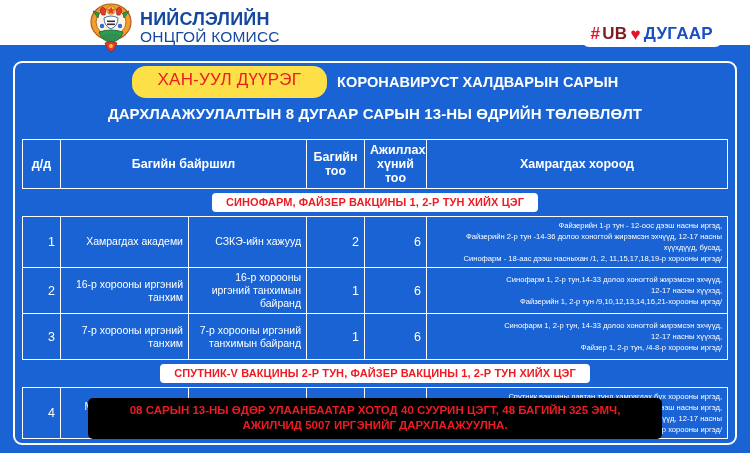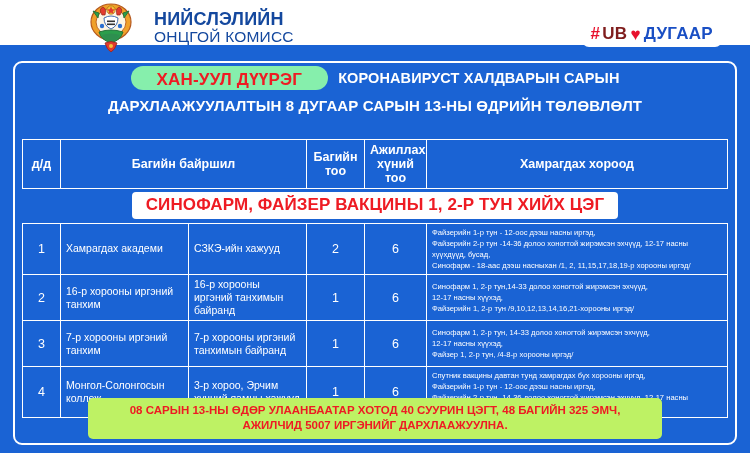--- a/index.html
+++ b/index.html
@@ -30,21 +30,21 @@
     bottom: 0;
     height: 11px;
     background: #1a63d4;
   }
   .logo-block {
     position: absolute;
     left: 88px;
     top: 2px;
     display: flex;
     align-items: center;
-    gap: 20px;
+    gap: 6px;
     z-index: 3;
   }
   .emblem {
     width: 46px;
     height: 52px;
     position: relative;
     flex: none;
   }
   .org-name {
     line-height: 1.05;
@@ -113,26 +113,26 @@
     color: #ffffff;
   }
   .title-row1 {
     display: flex;
     align-items: center;
     justify-content: center;
     gap: 10px;
     margin-bottom: 7px;
   }
   .district-pill {
-    background: #86efac;
+    background: #fde047;
     color: #ee1b23;
     font-size: 17px;
-    font-weight: bold;
+    font-weight: normal;
     border-radius: 14px;
-    padding: 4px 26px 0 26px;
+    padding: 4px 26px 8px 26px;
     letter-spacing: .2px;
     white-space: nowrap;
   }
   .title-rest {
     font-size: 14.5px;
     font-weight: bold;
     letter-spacing: .1px;
     white-space: nowrap;
   }
   .title-row2 {
@@ -174,29 +174,29 @@
 
   .section-row td {
     border: none;
     padding: 3px 0 4px 0;
     text-align: center;
   }
   .section-pill {
     display: inline-block;
     background: #ffffff;
     color: #ee1b23;
-    font-size: 17px;
+    font-size: 11px;
     font-weight: bold;
     border-radius: 4px;
     padding: 3px 14px 4px 14px;
     letter-spacing: .1px;
     white-space: nowrap;
   }
 
-  .data-row td { height: 46px; }
+  .data-row td { height: 46px; text-align: right; }
   .cell-idx {
     text-align: center;
     font-size: 12.5px;
   }
   .cell-text {
     font-size: 10.5px;
     line-height: 1.25;
     text-align: left;
   }
   .cell-num {
@@ -210,21 +210,21 @@
     padding: 3px 4px 3px 6px;
   }
   .cell-detail div { white-space: nowrap; }
 
   
   .footer-pill {
     position: absolute;
     left: 88px;
     right: 88px;
     bottom: 14px;
-    background: #bef264;
+    background: #000000;
     border-radius: 5px;
     text-align: center;
     padding: 5px 8px 6px 8px;
     color: #ee1b23;
     font-size: 11.5px;
     font-weight: bold;
     line-height: 1.32;
   }
 </style>
 </head>
@@ -339,20 +339,25 @@
         <td class="cell-text">7-р хорооны иргэний танхимын байранд</td>
         <td class="cell-num">1</td>
         <td class="cell-num">6</td>
         <td class="cell-detail">
           <div>Синофарм 1, 2-р тун, 14-33 долоо хоногтой жирэмсэн эхчүүд,</div>
           <div>12-17 насны хүүхэд,</div>
           <div>Файзер 1, 2-р тун, /4-8-р хорооны иргэд/</div>
         </td>
       </tr>
 
+      <tr class="section-row">
+        <td colspan="6">
+          <span class="section-pill">СПУТНИК-V ВАКЦИНЫ 2-Р ТУН, ФАЙЗЕР ВАКЦИНЫ 1, 2-Р ТУН ХИЙХ ЦЭГ</span>
+        </td>
+      </tr>
 
       <tr class="data-row">
         <td class="cell-idx">4</td>
         <td class="cell-text">Монгол-Солонгосын коллеж</td>
         <td class="cell-text">3-р хороо, Эрчим хүчний яамны хажууд</td>
         <td class="cell-num">1</td>
         <td class="cell-num">6</td>
         <td class="cell-detail">
           <div>Спутник вакцины давтан тунд хамрагдах бүх хорооны иргэд,</div>
           <div>Файзерийн 1-р тун - 12-оос дээш насны  иргэд,</div>

